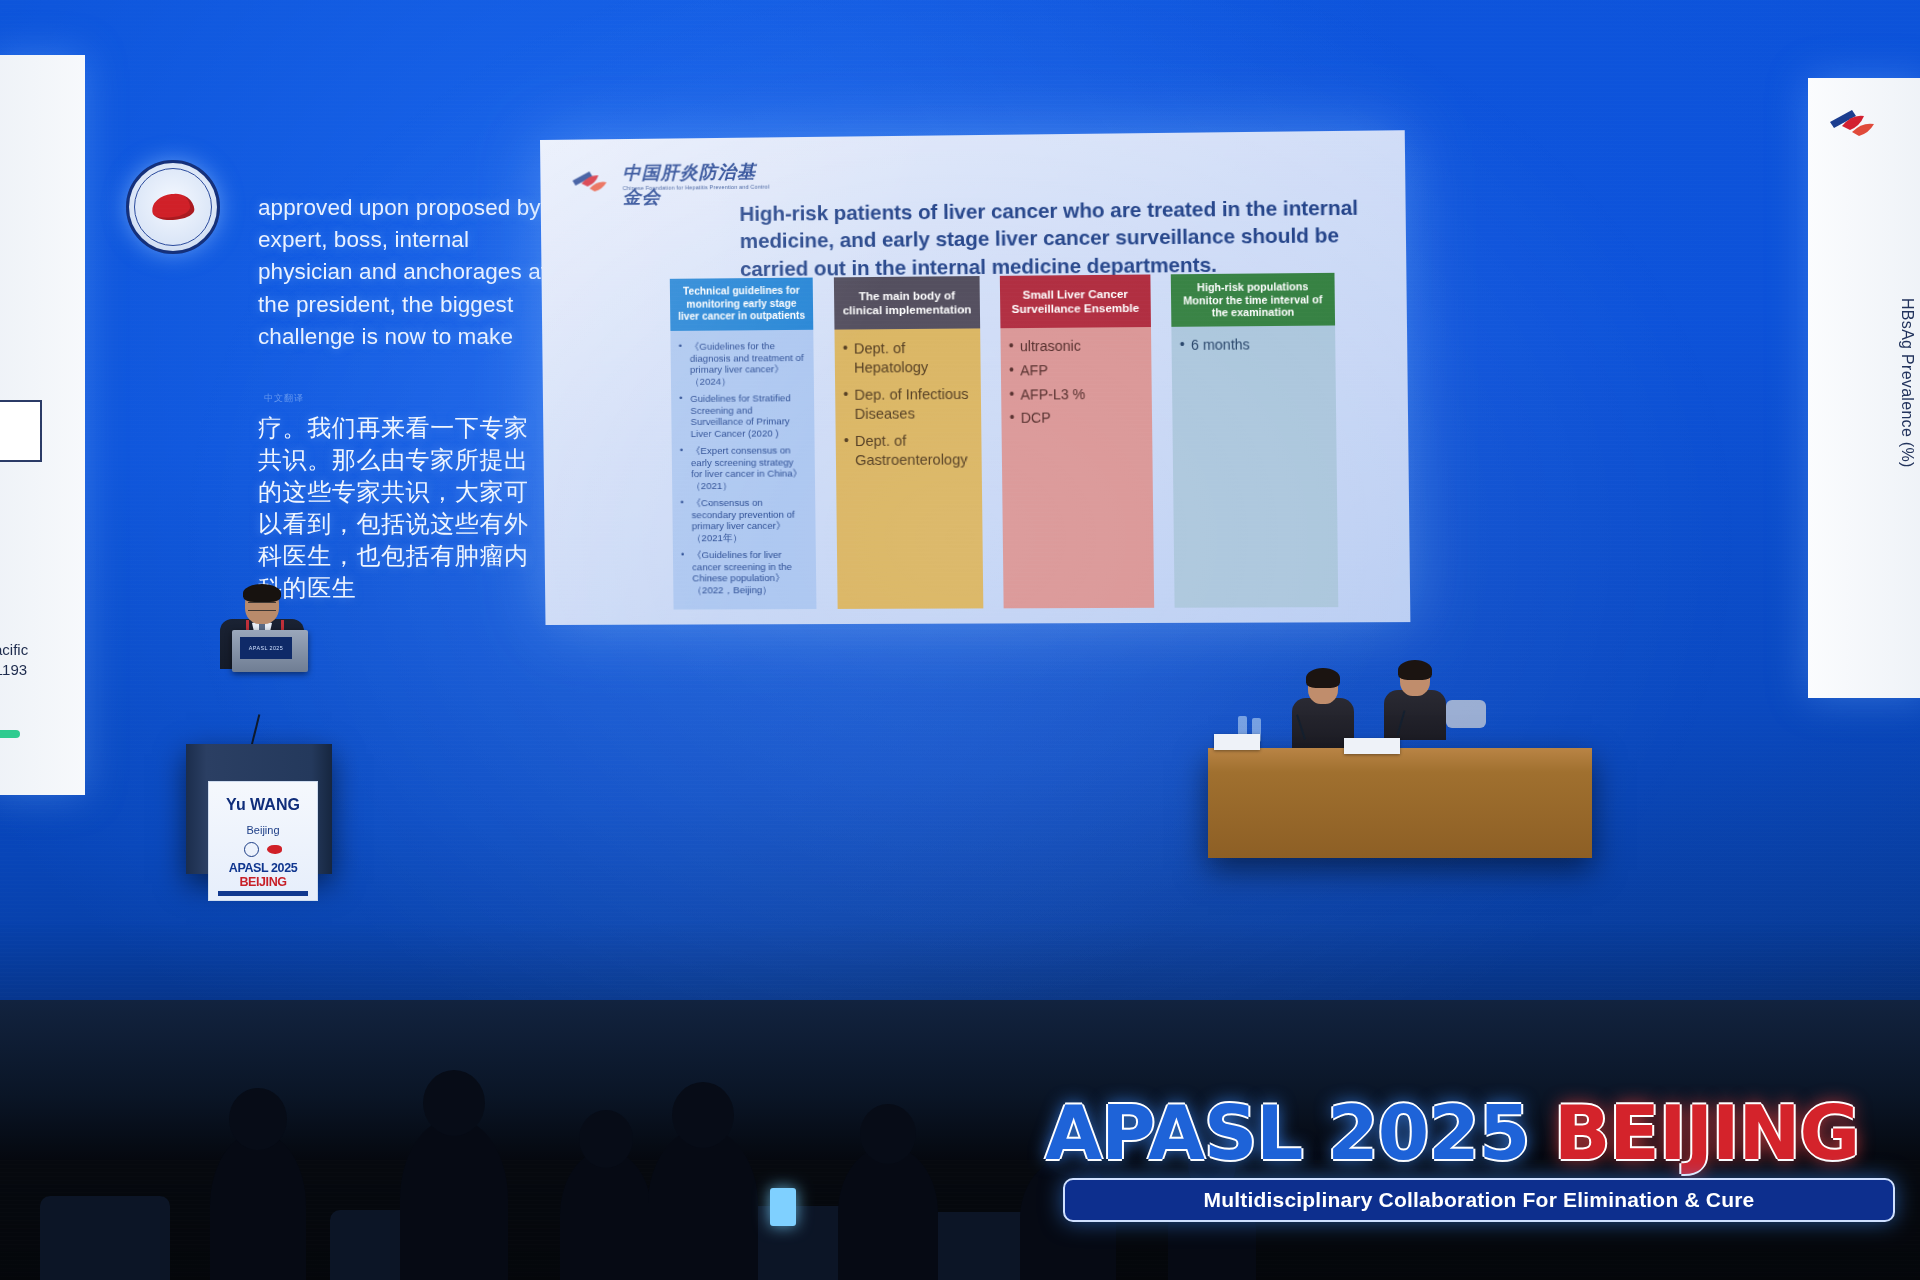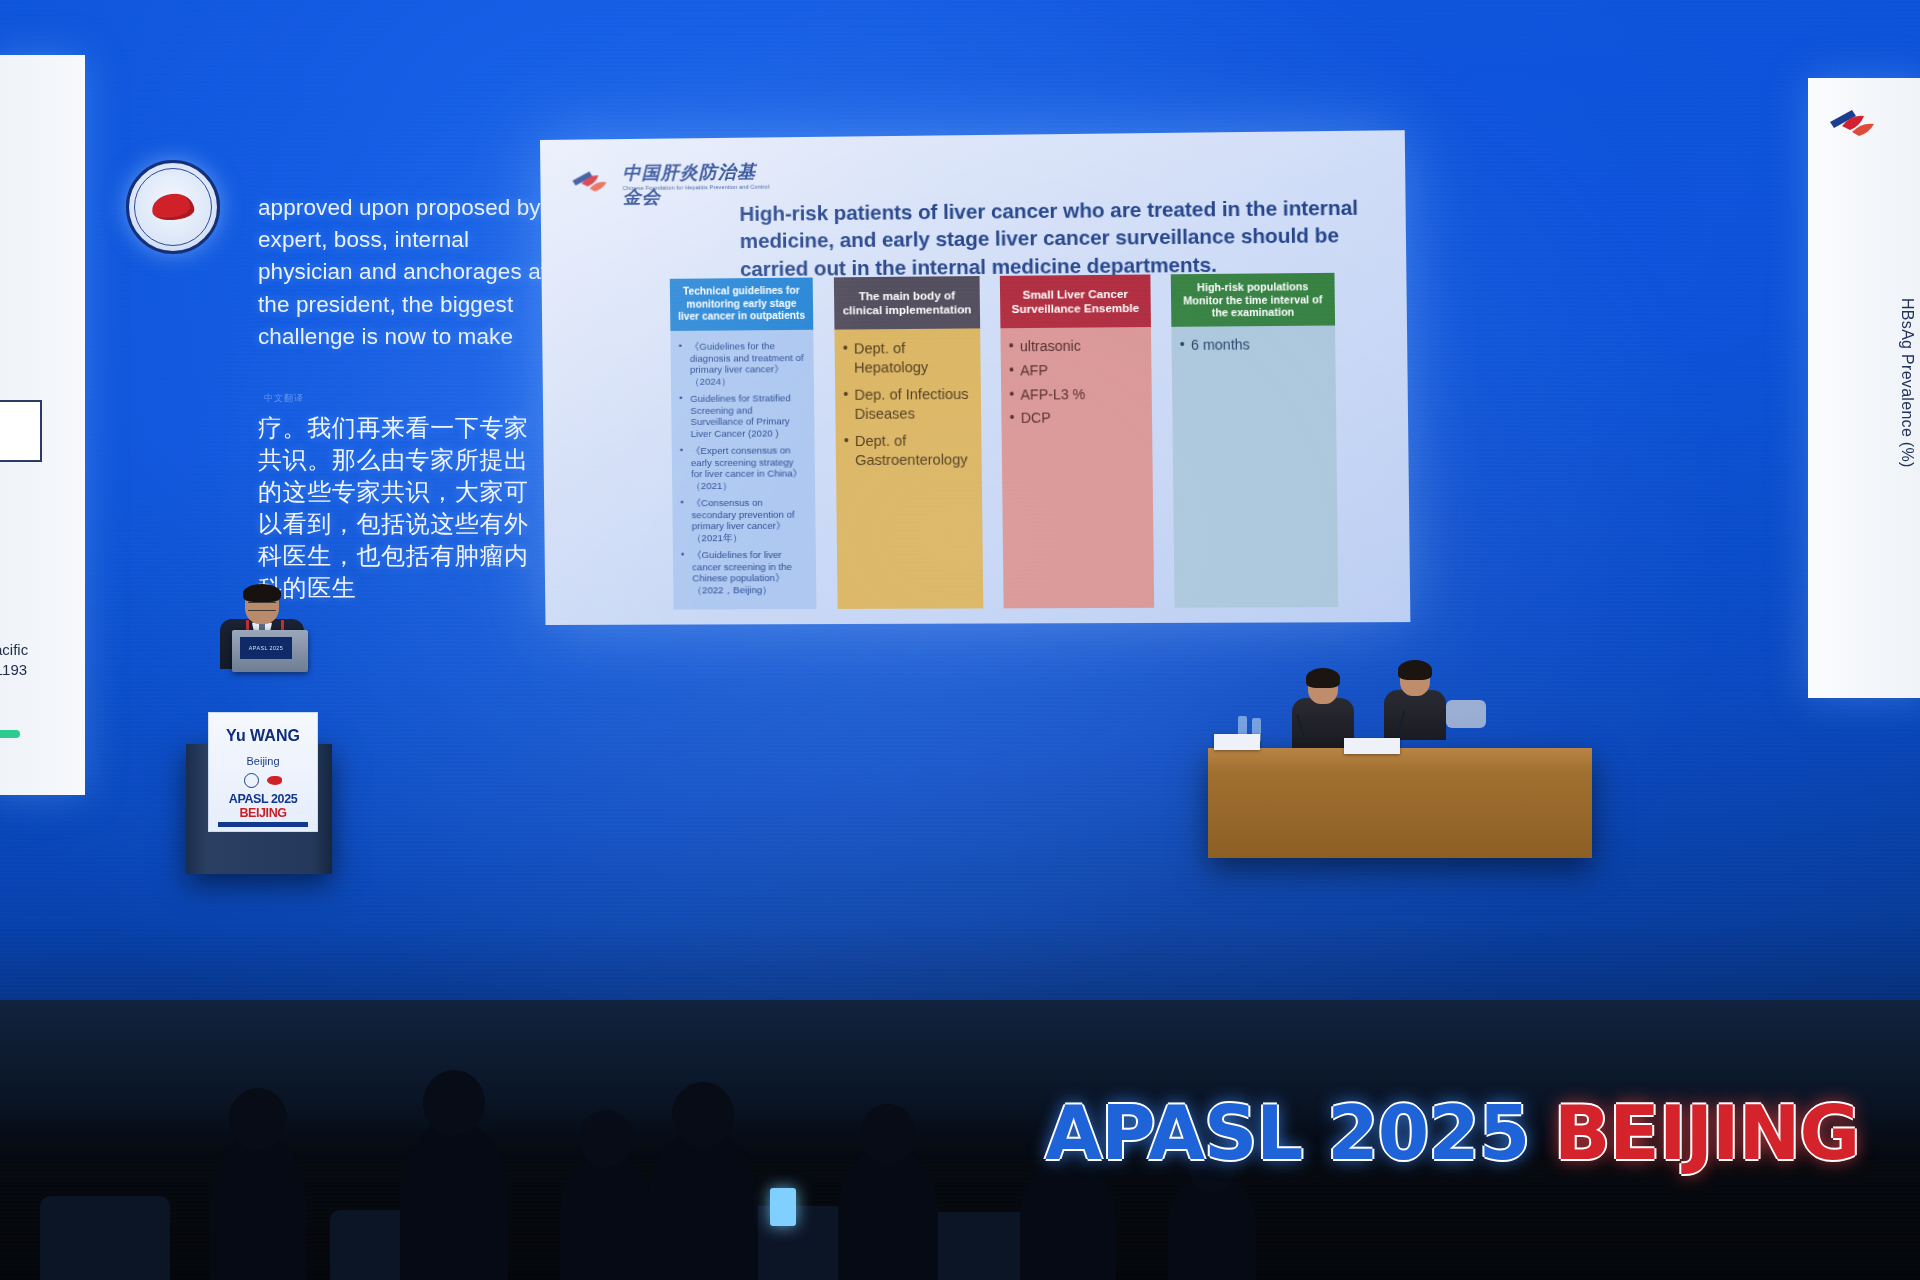--- a/index.html
+++ b/index.html
@@ -110,21 +110,21 @@
   
   .stage-floor{position:absolute;left:0;top:1000px;width:1920px;height:160px;
     background:linear-gradient(to bottom,#12233f 0%,#0a1526 60%,#05080f 100%);}
   .stage-lip{position:absolute;left:0;top:1000px;width:1920px;height:6px;
     background:linear-gradient(to right,#2a4a7e,#4a7ec0,#24406e);opacity:.65;}
 
   
   #podium{position:absolute;left:186px;top:744px;width:146px;height:130px;
     background:linear-gradient(to right,#1b2d4c 0%,#2b3f63 14%,#24395c 86%,#16263f 100%);
     box-shadow:0 10px 28px rgba(0,0,0,.55);}
-  #podium-card{position:absolute;left:208px;top:712px;width:108px;height:118px;
+  #podium-card{position:absolute;left:208px;top:781px;width:108px;height:118px;
     background:linear-gradient(to bottom,#f5f8fd,#e6eefb);border:1px solid #cfdcef;
     text-align:center;overflow:hidden;}
   #podium-card .nm{margin-top:14px;font-size:16px;font-weight:bold;color:#0f2d7a;}
   #podium-card .city{margin-top:10px;font-size:11px;color:#1c3d86;}
   #podium-card .icons{margin-top:6px;height:14px;display:flex;gap:8px;justify-content:center;align-items:center;}
   #podium-card .ic1{width:13px;height:13px;border-radius:50%;border:1.4px solid #1c3d86;}
   #podium-card .ic2{width:15px;height:9px;background:#d02028;border-radius:50% 40% 45% 55%;}
   #podium-card .apasl{margin-top:5px;font-size:12.5px;font-weight:bold;letter-spacing:-.4px;}
   #podium-card .apasl .b{color:#10368f;}
   #podium-card .apasl .r{color:#c71f27;}
@@ -368,15 +368,16 @@
   <div class="aud" style="left:1020px;top:1158px;width:96px;height:122px;">
     <div class="h" style="top:-38px;width:52px;height:56px;"></div>
   </div>
   <div class="aud" style="left:1168px;top:1174px;width:88px;height:106px;">
     <div class="h" style="top:-34px;width:48px;height:52px;"></div>
   </div>
   <div class="phone" style="left:770px;top:1188px;"></div>
 
   <div id="apasl-banner">
     <div id="apasl-title"><span class="b">APASL 2025 </span><span class="r">BEIJING</span></div>
+    <div id="apasl-sub">Multidisciplinary Collaboration For Elimination &amp; Cure</div>
   </div>
 
 </div>
 
 </body></html>

